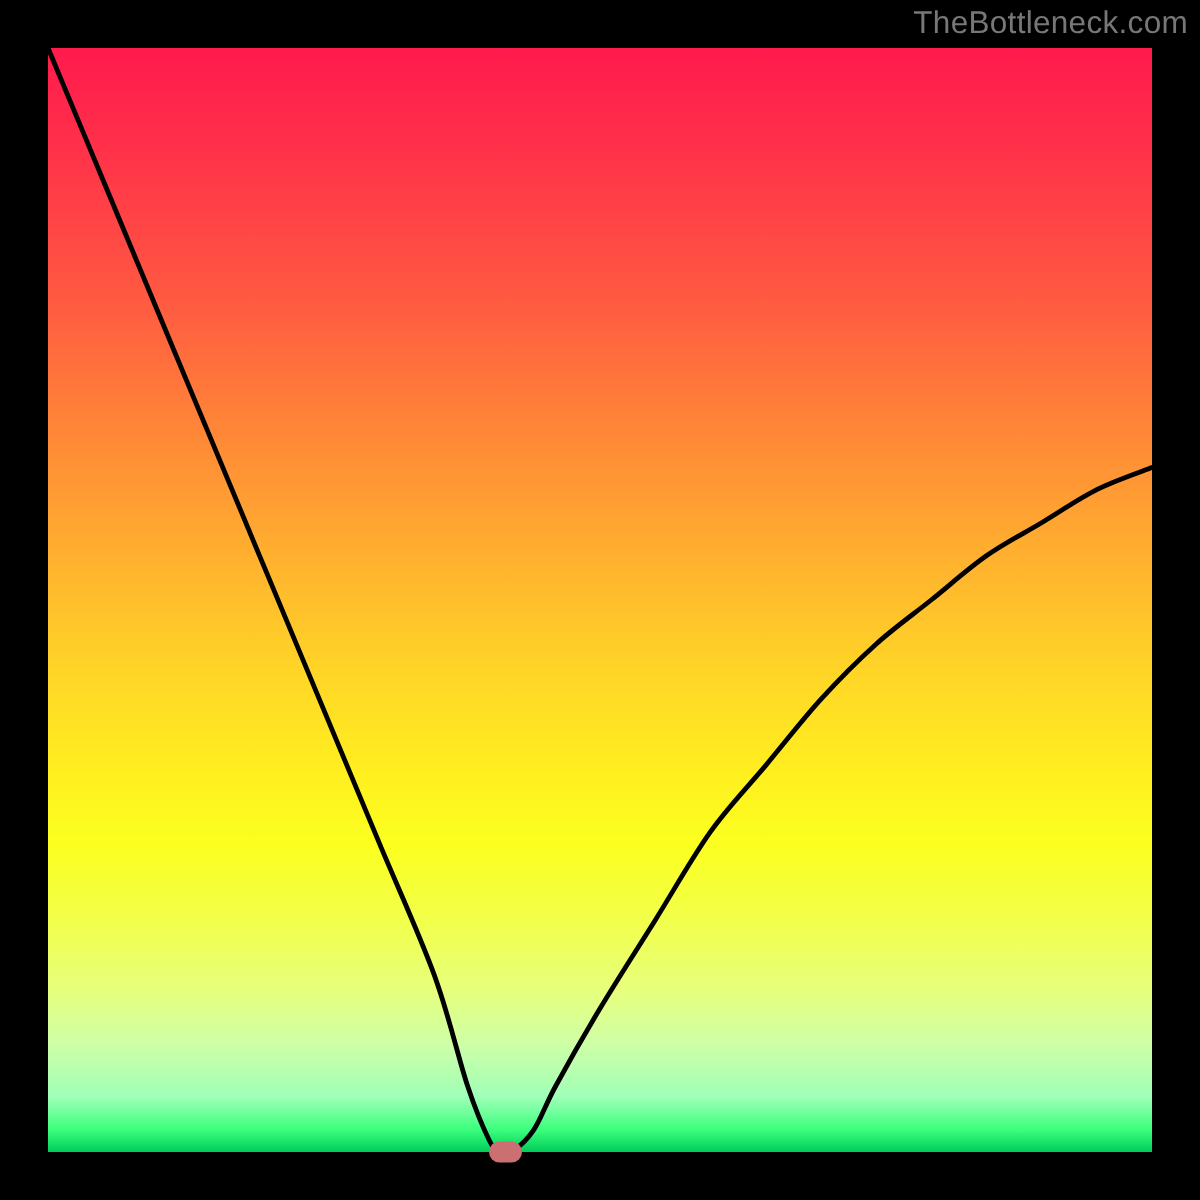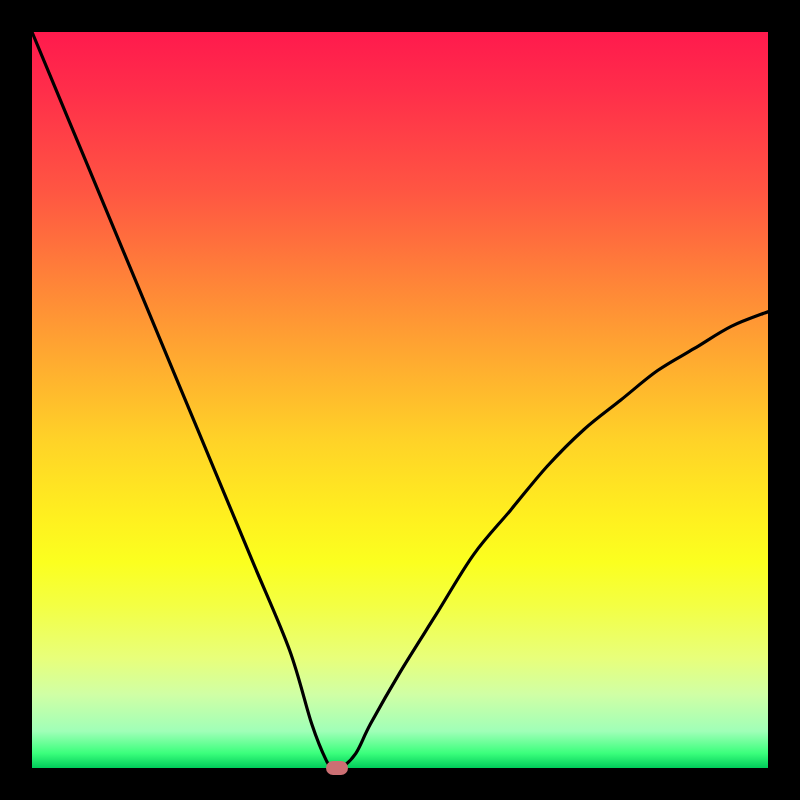--- a/index.html
+++ b/index.html
@@ -77,14 +77,15 @@
   <div class="plot-area">
 
     <svg class="curve" viewBox="0 0 736 736" preserveAspectRatio="none">
       <path id="curve-path" fill="none" stroke="#000000" stroke-width="3.2" stroke-linecap="round" stroke-linejoin="round" d="M 0.00 0.00 C 6.13 14.72, 24.53 58.88, 36.80 88.32 C 49.07 117.76, 61.33 147.20, 73.60 176.64 C 85.87 206.08, 98.13 235.52, 110.40 264.96 C 122.67 294.40, 134.93 323.84, 147.20 353.28 C 159.47 382.72, 171.73 412.16, 184.00 441.60 C 196.27 471.04, 208.53 500.48, 220.80 529.92 C 233.07 559.36, 247.79 591.25, 257.60 618.24 C 267.41 645.23, 273.55 673.44, 279.68 691.84 C 285.81 710.24, 290.72 721.28, 294.40 728.64 C 298.08 736.00, 299.31 734.77, 301.76 736.00 C 304.21 737.23, 305.44 738.45, 309.12 736.00 C 312.80 733.55, 318.93 728.64, 323.84 721.28 C 328.75 713.92, 331.20 705.33, 338.56 691.84 C 345.92 678.35, 356.96 658.72, 368.00 640.32 C 379.04 621.92, 392.53 601.07, 404.80 581.44 C 417.07 561.81, 429.33 539.73, 441.60 522.56 C 453.87 505.39, 466.13 493.12, 478.40 478.40 C 490.67 463.68, 502.93 447.73, 515.20 434.24 C 527.47 420.75, 539.73 408.48, 552.00 397.44 C 564.27 386.40, 576.53 377.81, 588.80 368.00 C 601.07 358.19, 613.33 347.15, 625.60 338.56 C 637.87 329.97, 650.13 323.84, 662.40 316.48 C 674.67 309.12, 686.93 300.53, 699.20 294.40 C 711.47 288.27, 729.87 282.13, 736.00 279.68"></path>
     </svg>
 
     <div class="marker" id="marker" style="left: 305.44px; top: 736px; background: rgb(204, 111, 115);"></div>
 
   </div>
 
+  <div class="watermark">TheBottleneck.com</div>
 
 </div>
 
 </body></html>

